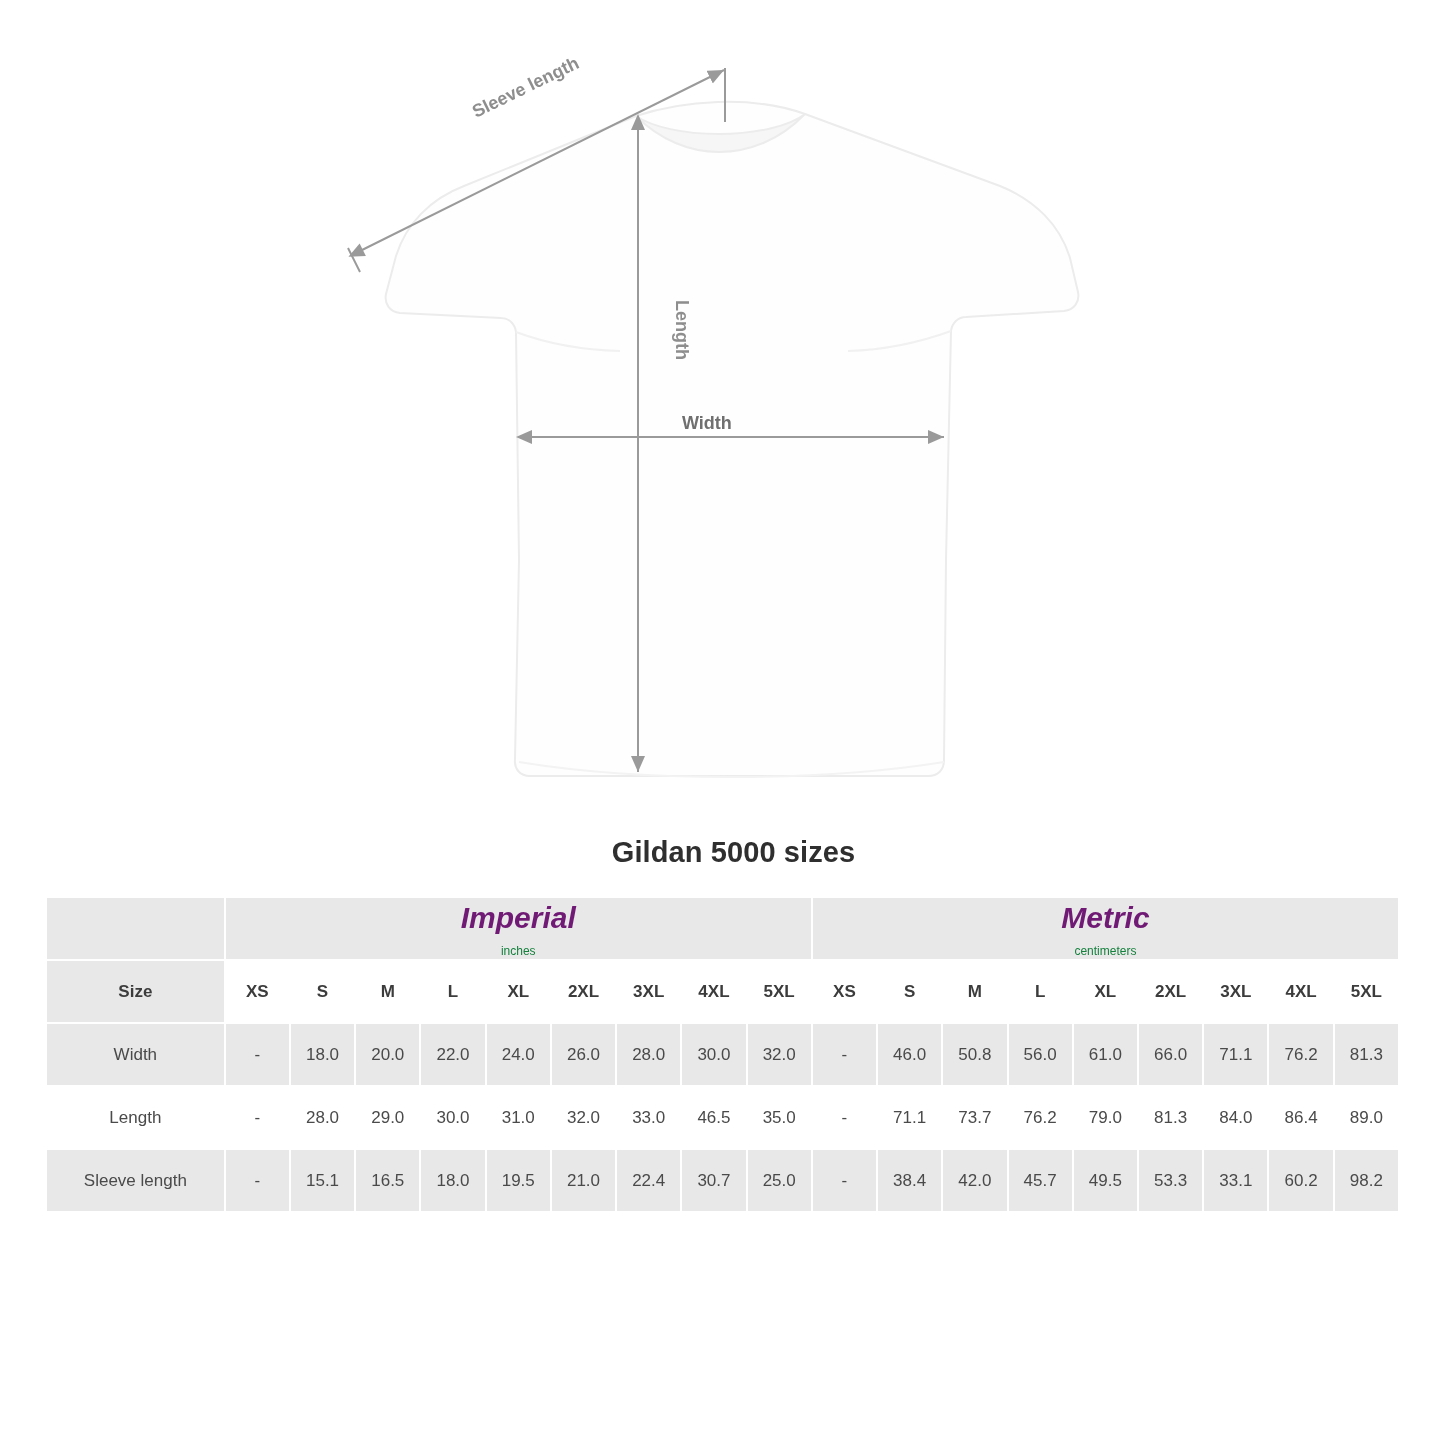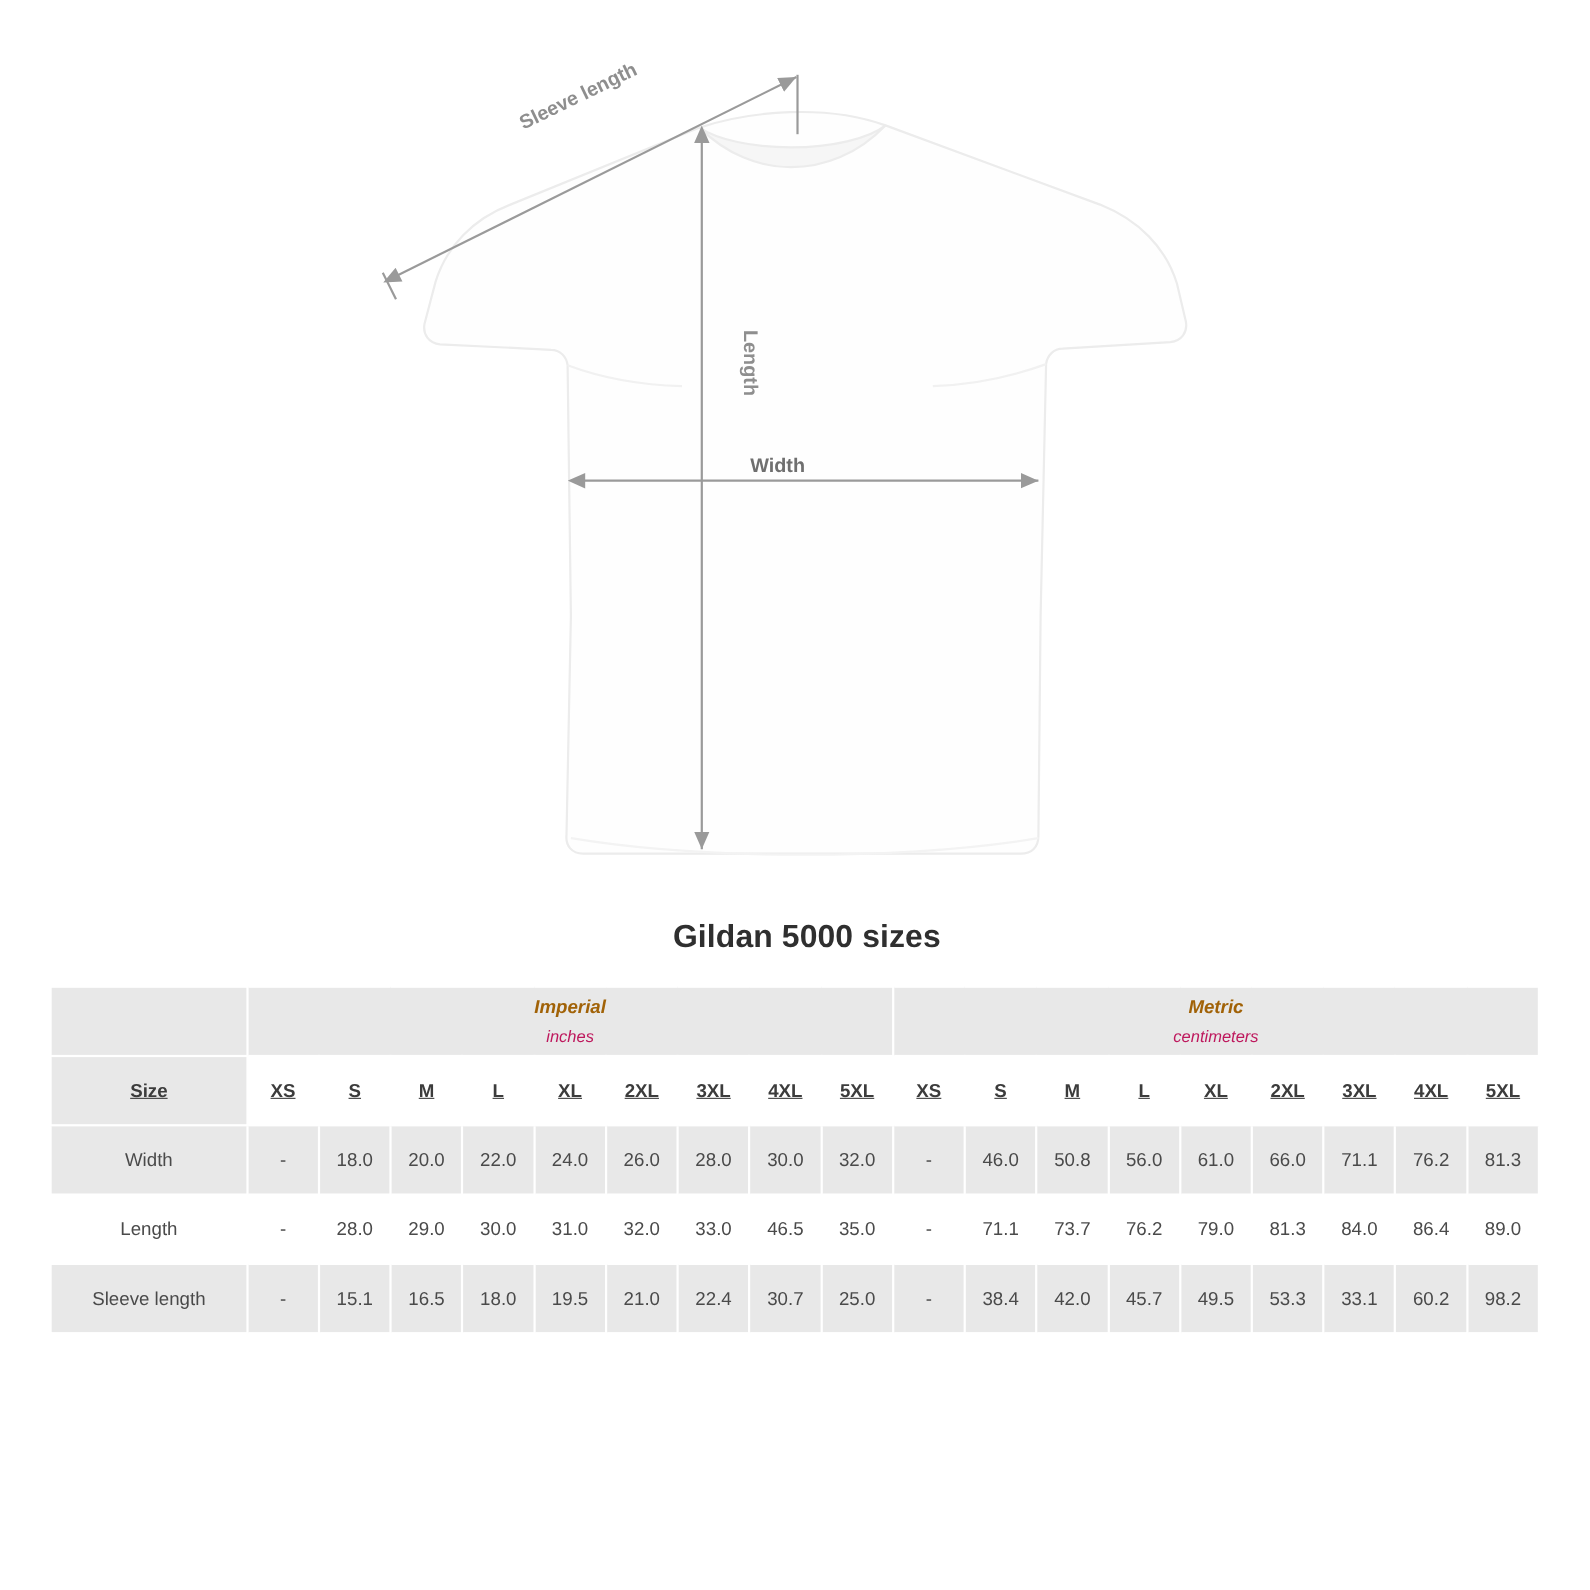--- a/index.html
+++ b/index.html
@@ -67,39 +67,38 @@
     font-weight: normal;
     padding: 0;
     height: 63px;
     vertical-align: middle;
   }
   .unitband td {
     background: #e8e8e8;
     height: 118px;
   }
   .unit-name {
-    font-size: 17px;
+    font-size: 30px;
     font-style: italic;
     font-weight: bold;
-    color: #a16207;
+    color: #701a75;
     line-height: 1.2;
   }
   .unit-sub {
-    font-size: 15px;
-    font-style: italic;
-    color: #be185d;
+    font-size: 12px;
+    color: #15803d;
     margin-top: 8px;
   }
   .rowlabel {
     background: #e8e8e8;
     font-weight: bold;
     color: #3c3c3c;
     font-size: 17px;
   }
-  tr.head td { background: #ffffff; font-weight: bold; color: #3c3c3c; text-decoration: underline; }
+  tr.head td { background: #ffffff; font-weight: bold; color: #3c3c3c; }
   tr.head td.rowlabel { background: #e8e8e8; }
   tr.alt td { background: #e8e8e8; }
   tr.plain td { background: #ffffff; }
 </style>
 </head>
 <body>
 
 <div class="page">
 
   <div class="illustration">

